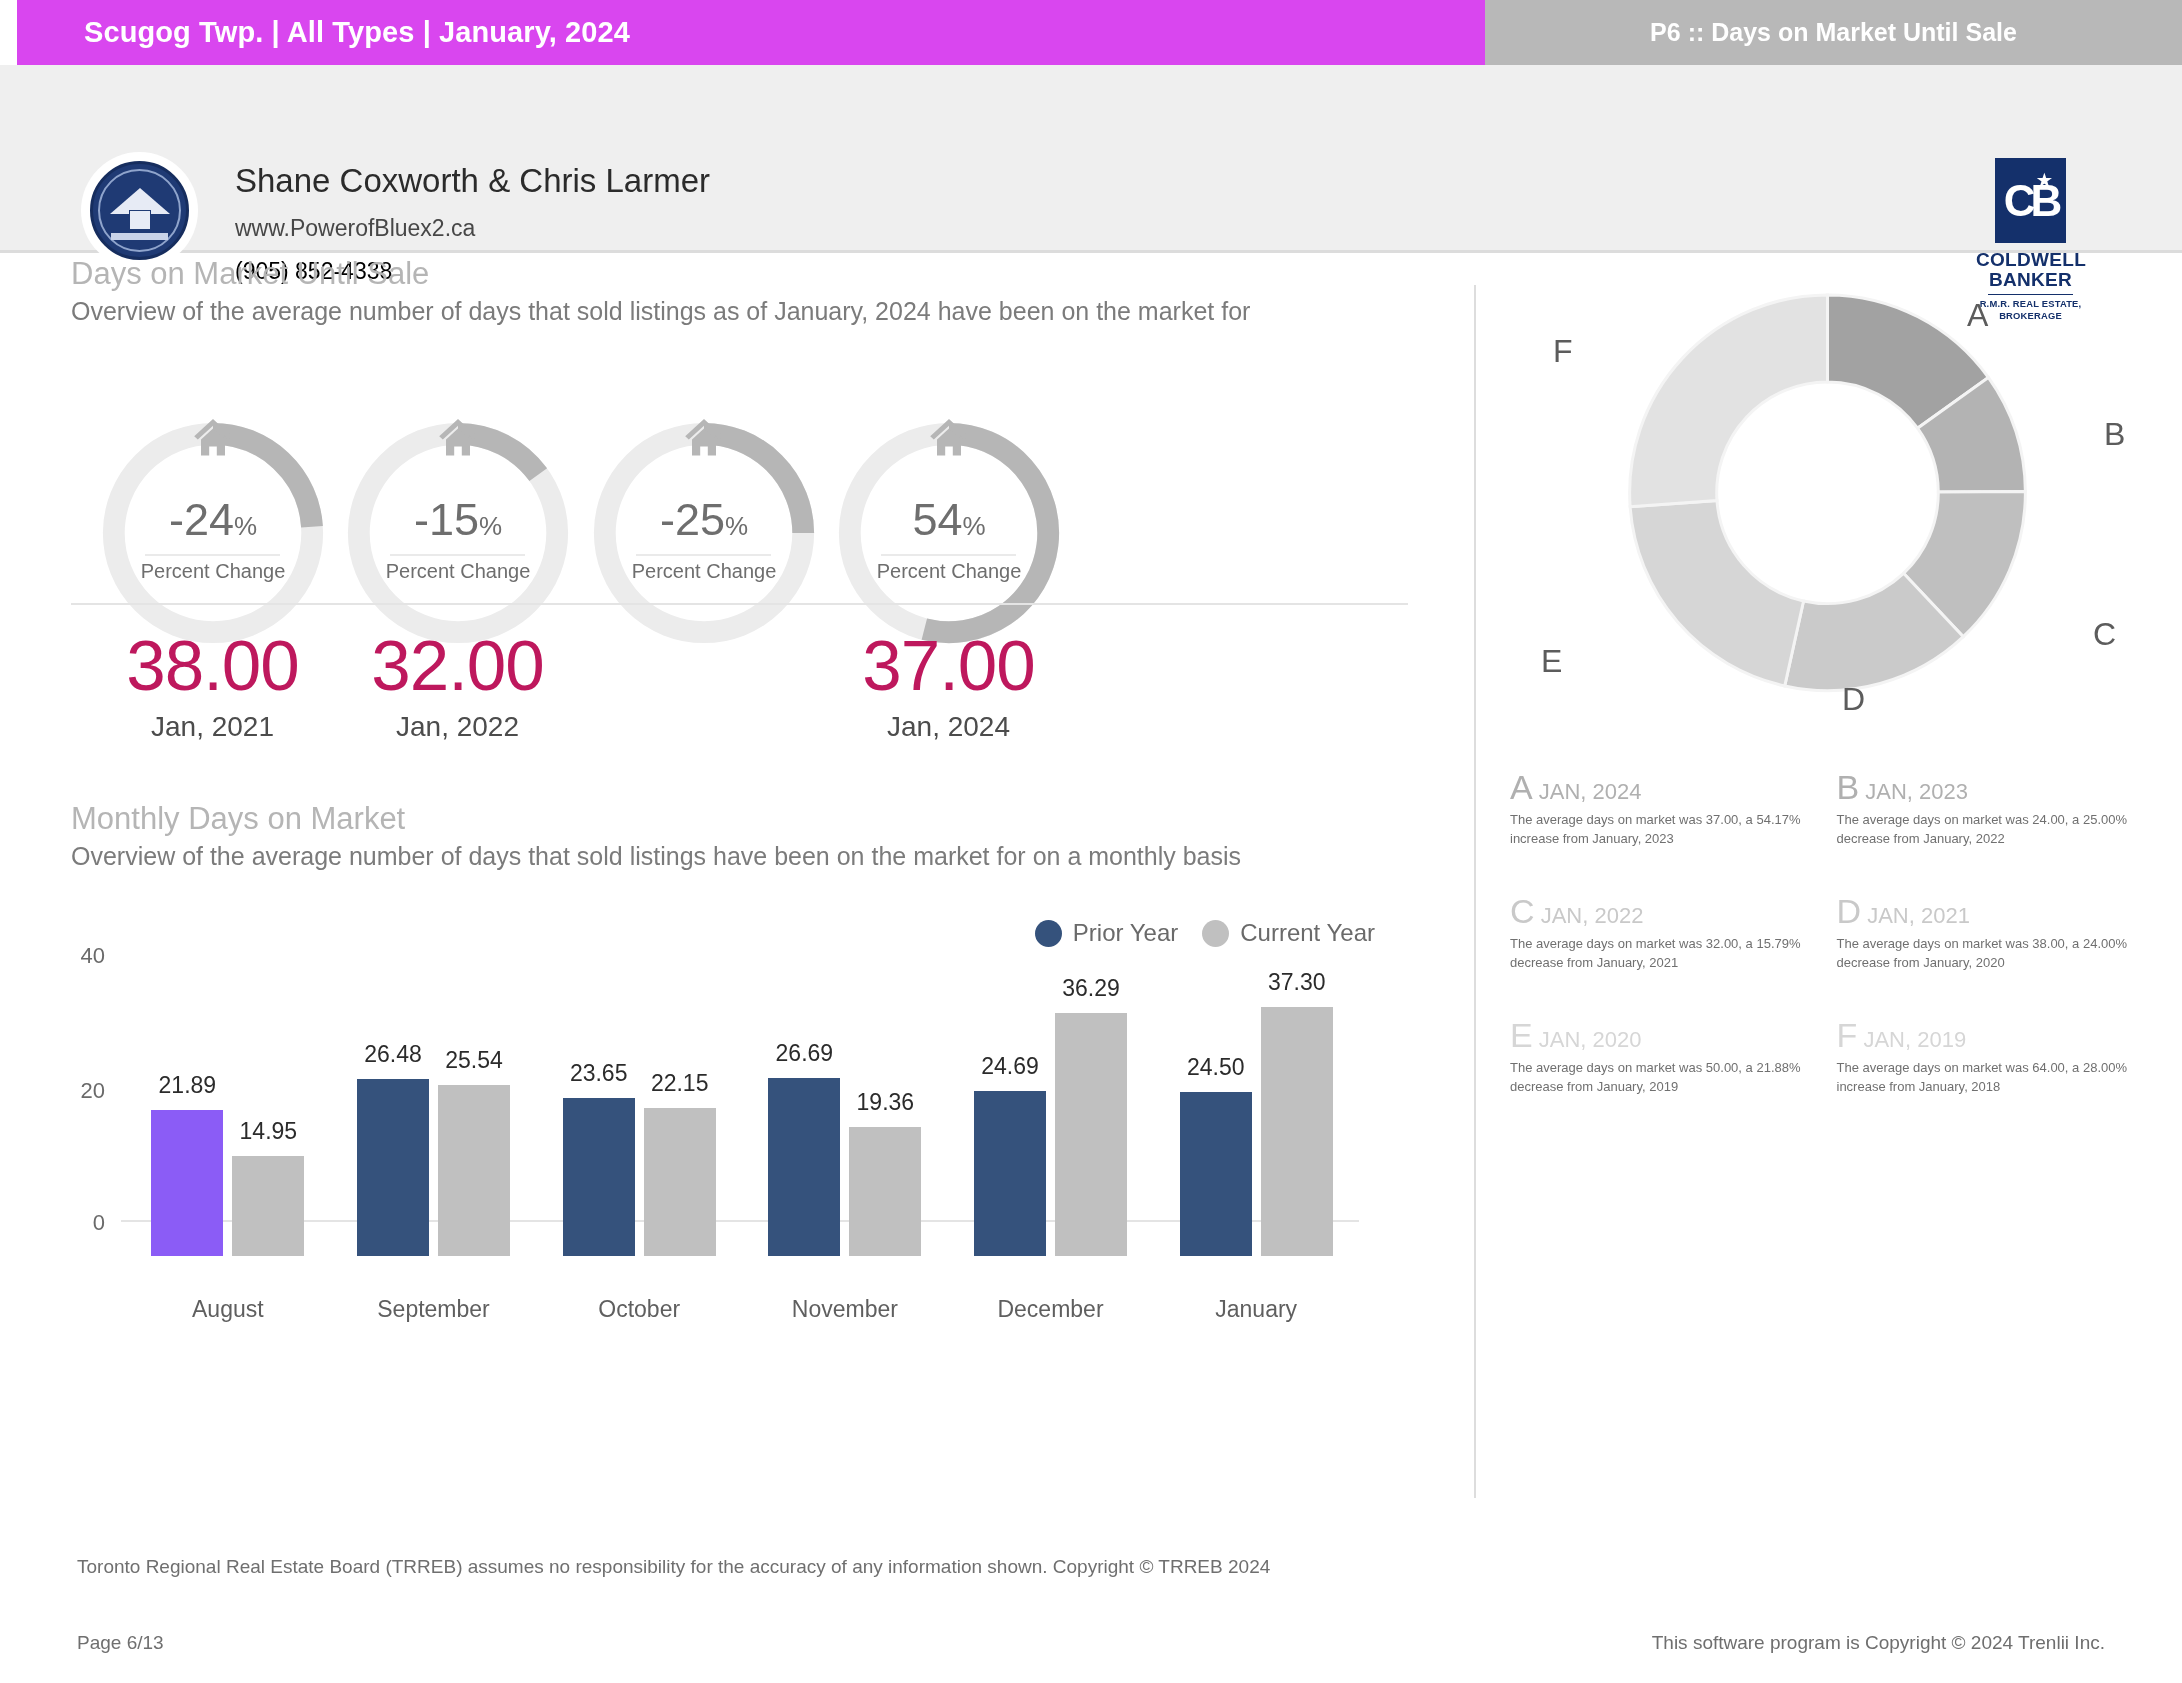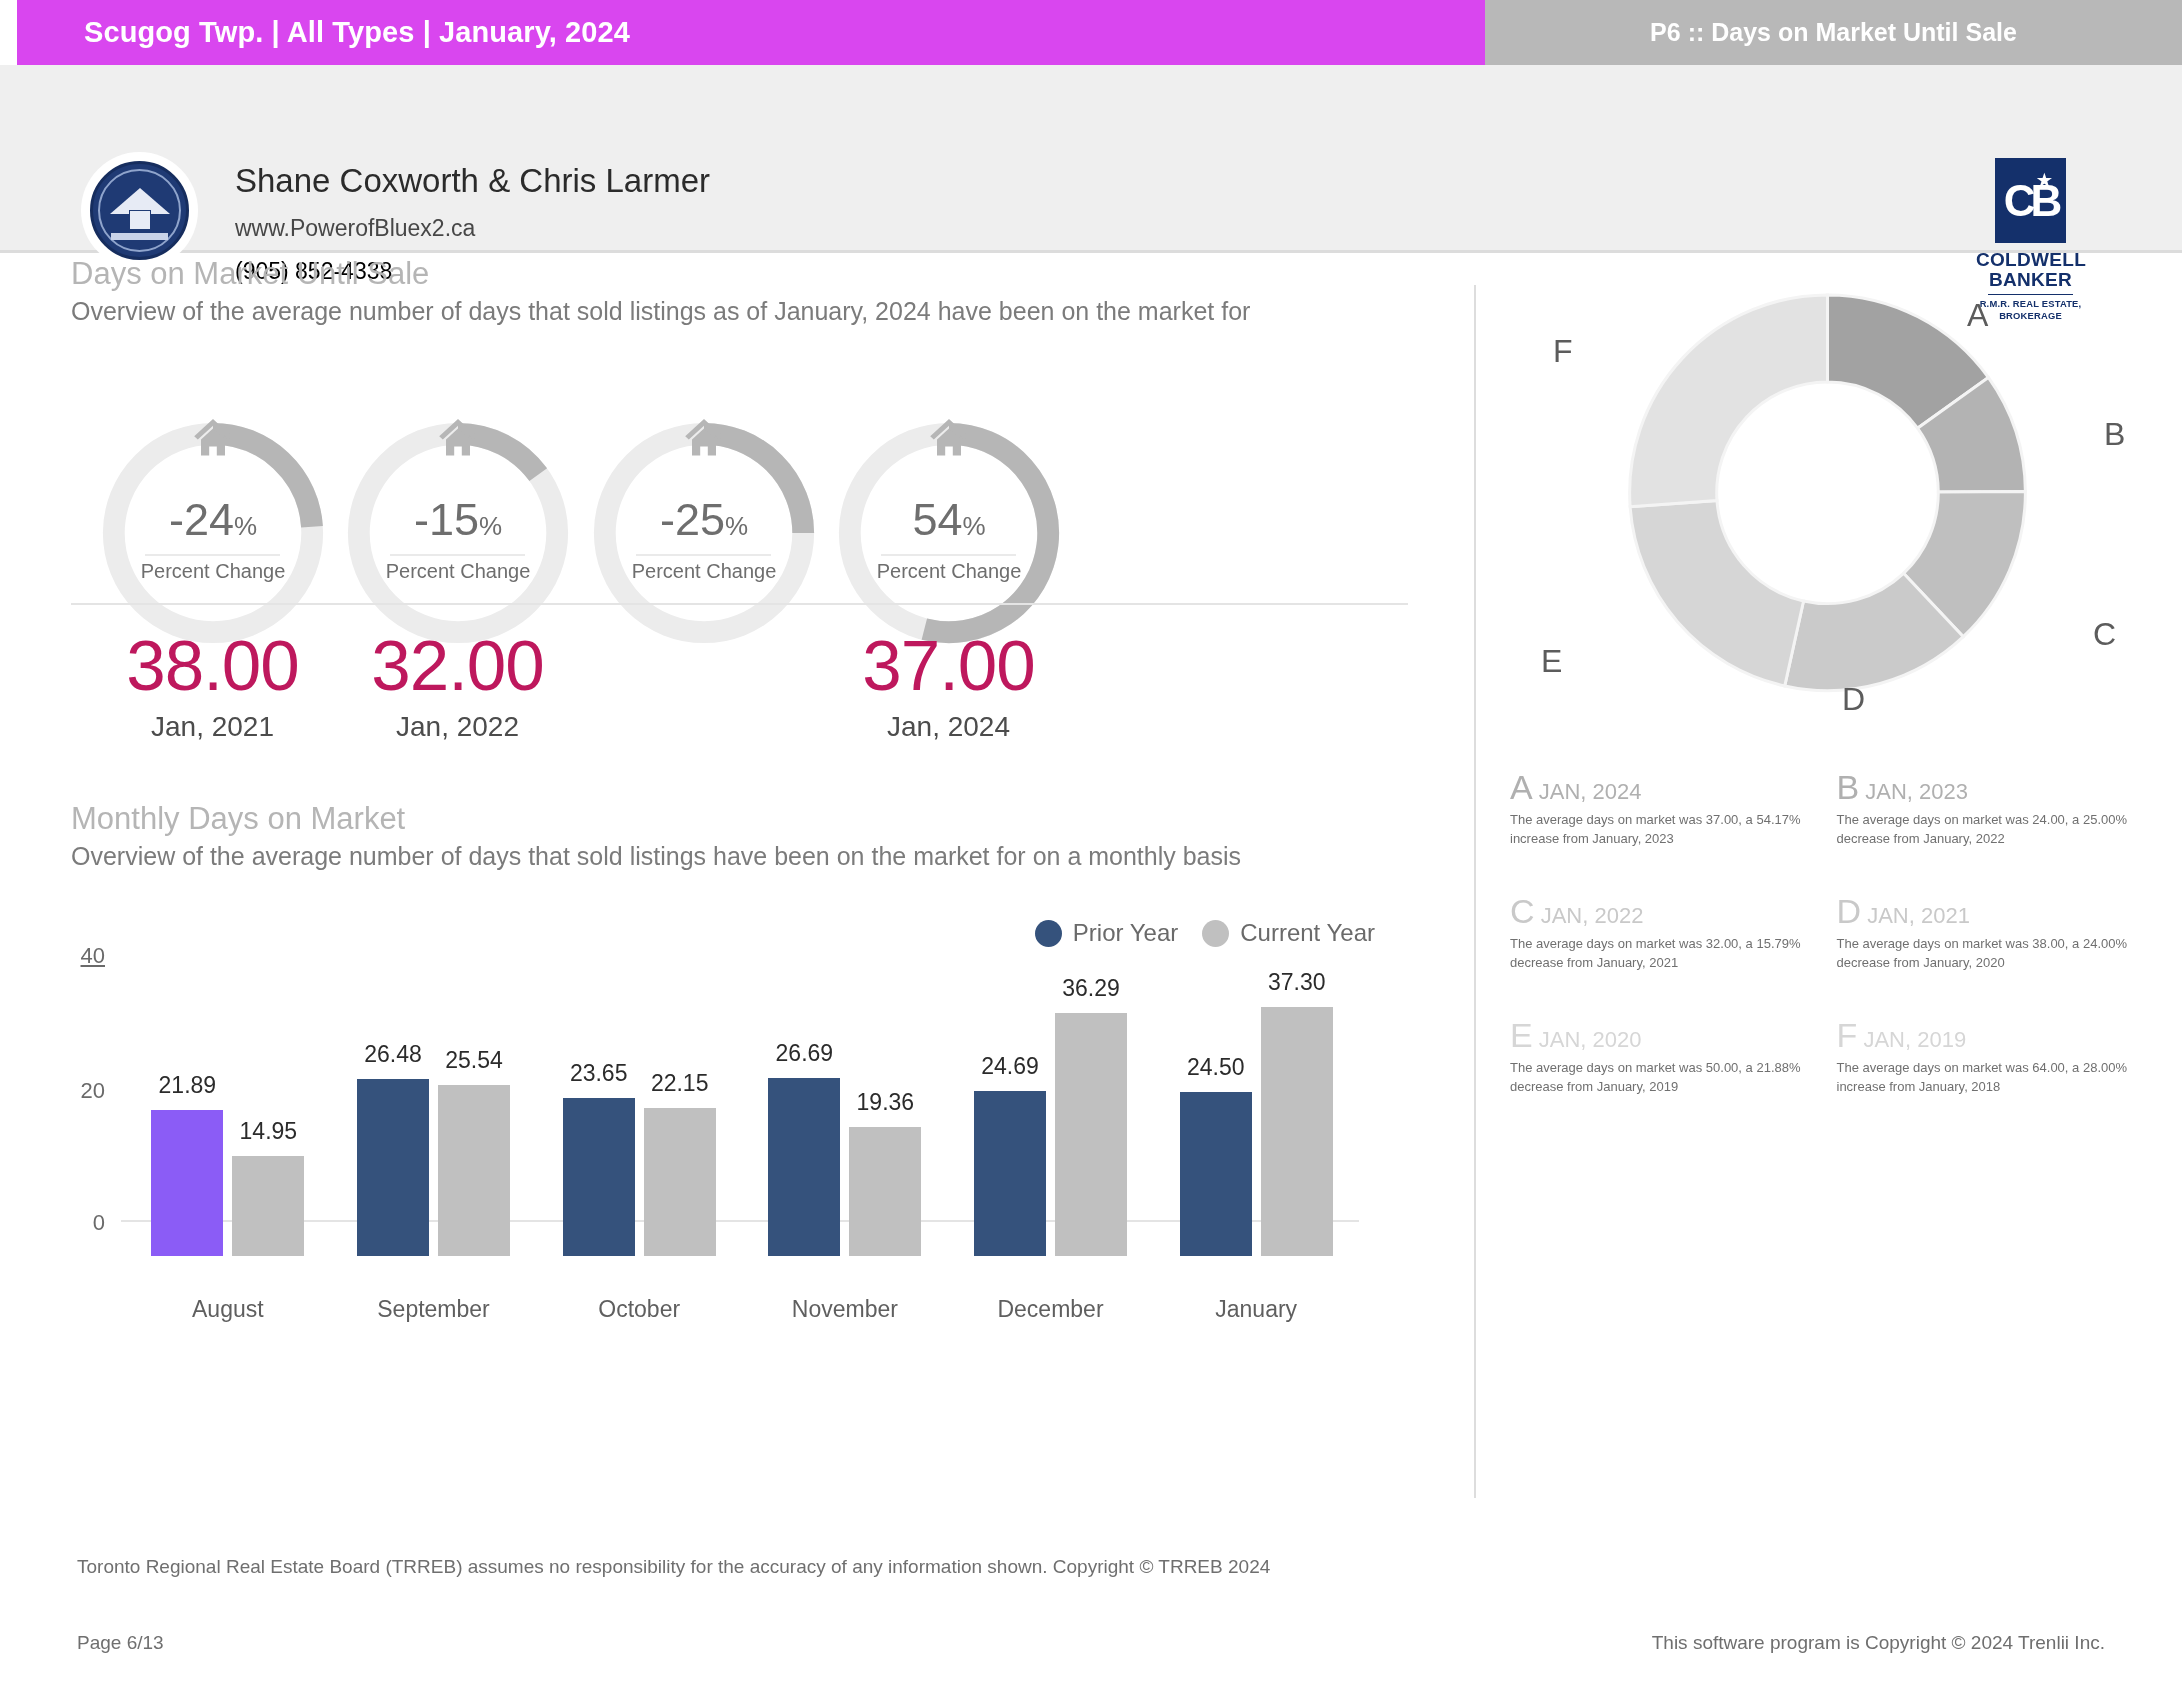--- a/index.html
+++ b/index.html
@@ -295,21 +295,21 @@
           <span class="legend-dot" style="background:#35527c"></span>
           <span class="legend-label">Prior Year</span>
         </div>
         <div class="legend-item">
           <span class="legend-dot" style="background:#c0c0c0"></span>
           <span class="legend-label">Current Year</span>
         </div>
       </div>
 
       <div class="plot">
-        <div class="ytick" style="top:-8px;text-decoration:underline;">40</div>
+        <div class="ytick" style="top:-8px;">40</div>
         <div class="ytick" style="top:127px;">20</div>
         <div class="ytick" style="top:259px;">0</div>
         <div class="axisline" style="top:269px;"></div>
         <div class="bars" id="bars">
             <div class="group">
               <div class="bar prior" style="height: 146px; background: #8b5cf6;">
                 <span class="val">21.89</span>
               </div>
               <div class="bar current" style="height: 100px; background: rgb(192, 192, 192);">
                 <span class="val">14.95</span>

